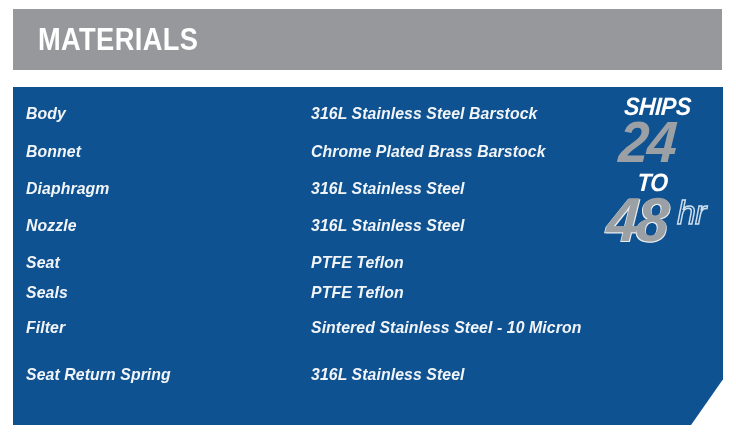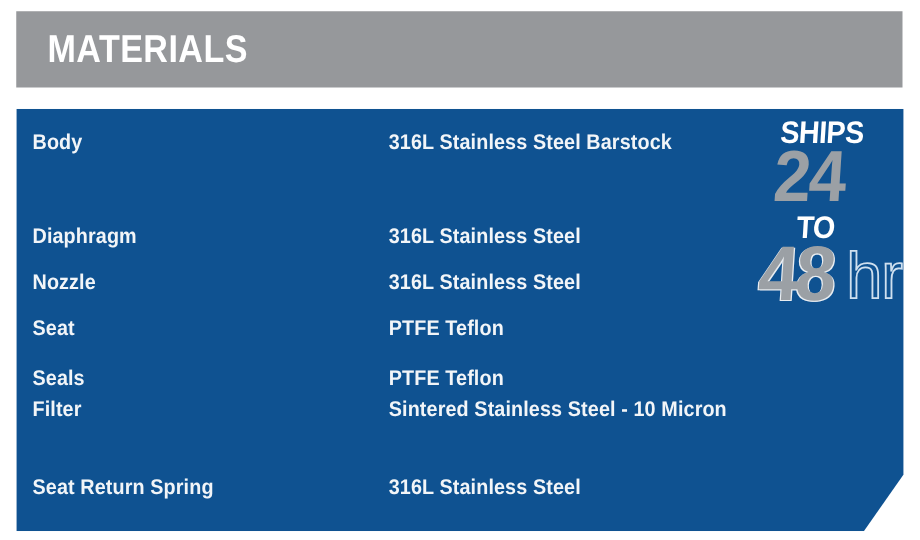--- a/index.html
+++ b/index.html
@@ -51,20 +51,21 @@
   
   #materials-panel {
     position: absolute;
     left: 13px;
     top: 87px;
     width: 710px;
     height: 338px;
     background: #0f5291;
     -webkit-clip-path: polygon(0 0, 100% 0, 100% 86.5%, 95.5% 100%, 0 100%);
     clip-path: polygon(0 0, 100% 0, 100% 86.5%, 95.5% 100%, 0 100%);
+    font-style: italic;
   }
 
   #materials-table {
     position: absolute;
     left: 0;
     top: 0;
     width: 100%;
     height: 100%;
   }
 
@@ -164,62 +165,66 @@
     text-shadow: 1px 1px 0 #e9edf1, -1px 1px 0 #e9edf1;
   }
   #badge-hr {
     position: absolute;
     left: 66px;
     top: 101px;
     color: transparent;
     -webkit-text-stroke: 1.4px #cfe0ef;
     font-family: "Liberation Sans", sans-serif;
     font-weight: normal;
-    font-size: 52px;
+    font-size: 34px;
     letter-spacing: -1px;
     line-height: 1;
     white-space: nowrap;
   }
 </style>
 </head>
 <body>
 
 <div id="spec-sheet">
 
   <div id="header-band">
     <div id="header-title">MATERIALS</div>
   </div>
 
   <div id="materials-panel">
     <div id="materials-table">
         <div class="mat-row" style="top: 8px;">
           <div class="mat-component">Body</div>
           <div class="mat-material">316L Stainless Steel Barstock</div>
         </div>
+        <div class="mat-row" style="top: 45.3px;">
+          <div class="mat-component">Bonnet</div>
+          <div class="mat-material">Chrome Plated Brass Barstock</div>
+        </div>
         <div class="mat-row" style="top: 82.6px; text-align: right;">
           <div class="mat-component">Diaphragm</div>
           <div class="mat-material">316L Stainless Steel</div>
         </div>
         <div class="mat-row" style="top: 119.9px;">
           <div class="mat-component">Nozzle</div>
           <div class="mat-material">316L Stainless Steel</div>
         </div>
         <div class="mat-row" style="top: 157.2px;">
           <div class="mat-component">Seat</div>
           <div class="mat-material">PTFE Teflon</div>
         </div>
-        <div class="mat-row" style="top: 197px; text-align: right;">
+        <div class="mat-row" style="top: 187px; text-align: right;">
           <div class="mat-component">Seals</div>
           <div class="mat-material">PTFE Teflon</div>
         </div>
         <div class="mat-row" style="top: 222px;">
           <div class="mat-component">Filter</div>
           <div class="mat-material">Sintered Stainless Steel - 10 Micron</div>
         </div>
-        <div class="mat-row" style="top: 284px;">
+        <div class="mat-row" style="top: 269px;">
           <div class="mat-component">Seat Return Spring</div>
           <div class="mat-material">316L Stainless Steel</div>
         </div>
       </div>
 
     <div id="ships-badge">
       <div id="badge-ships-word">SHIPS</div>
       <div id="badge-24">24</div>
       <div id="badge-to-word">TO</div>
       <div id="badge-48">48</div>

